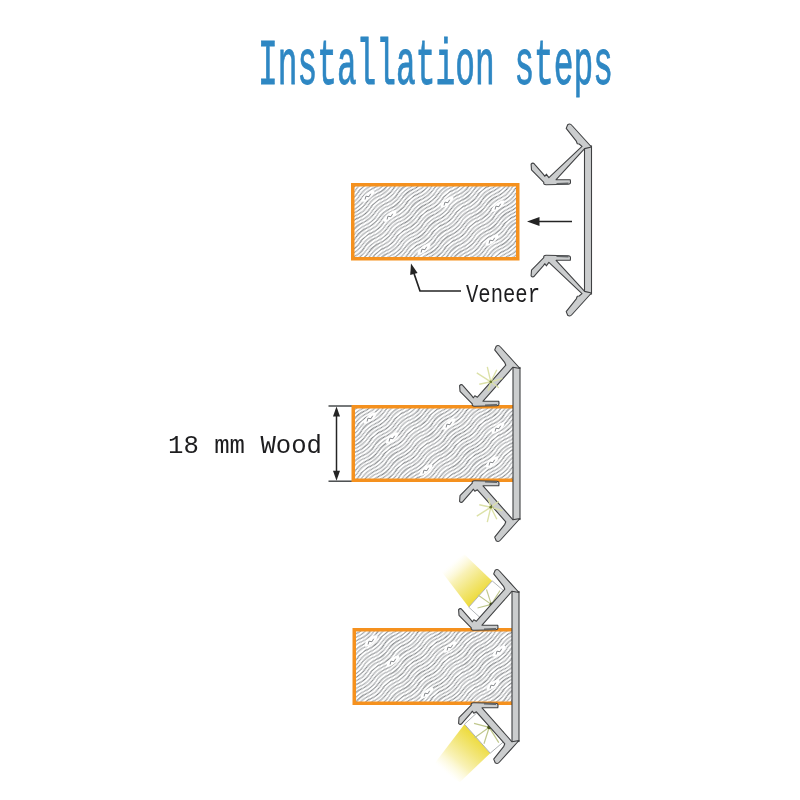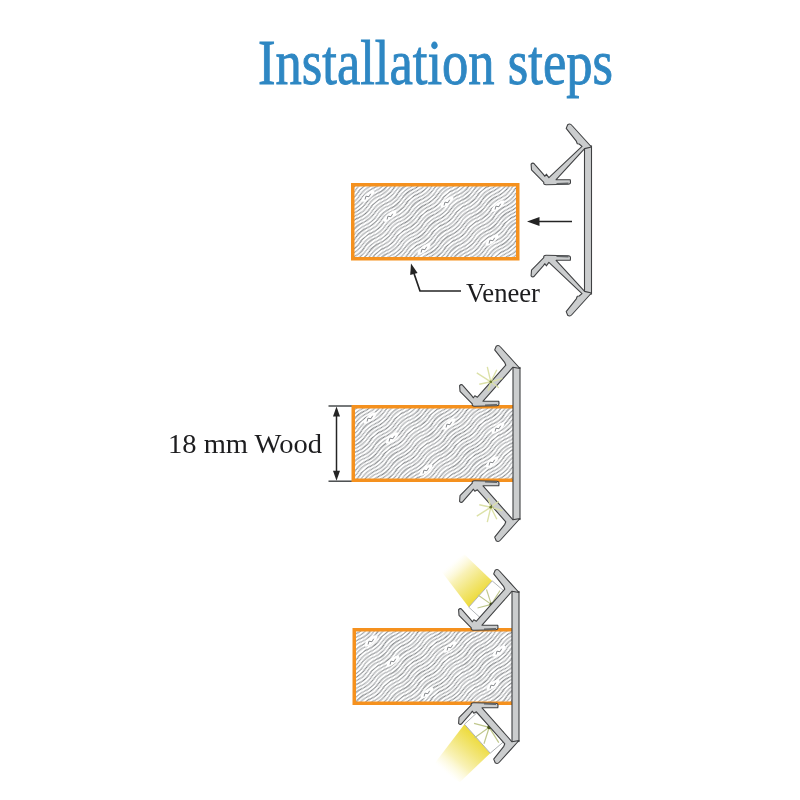--- a/index.html
+++ b/index.html
@@ -1,17 +1,17 @@
 <!DOCTYPE html>
 <html><head>
 <meta charset="utf-8">
 <style>
 html,body{margin:0;padding:0;background:#ffffff;}
 #page{position:relative;width:800px;height:800px;background:#fff;overflow:hidden;
-  font-family:Liberation Serif, serif;}
+  font-family:Liberation Mono, monospace;}
 </style>
 </head>
 <body>
 <div id="page">
 <svg width="800" height="800" viewBox="0 0 800 800">
 <defs>
   <pattern id="grain" width="60" height="19.8" patternUnits="userSpaceOnUse" patternTransform="rotate(-40)">
     <g fill="none">
       <path stroke="#7e8184" stroke-width="1.1" d="M0 1.4 q7.5 -2.2 15 0 q7.5 2.2 15 0 q7.5 -2.5 15 0 q7.5 1.9 15 0"></path>
       <path stroke="#989b9e" stroke-width="1.0" d="M0 4.7 q7.5 -1.8 15 0 q7.5 2.4 15 0 q7.5 -2.0 15 0 q7.5 2.2 15 0"></path>

